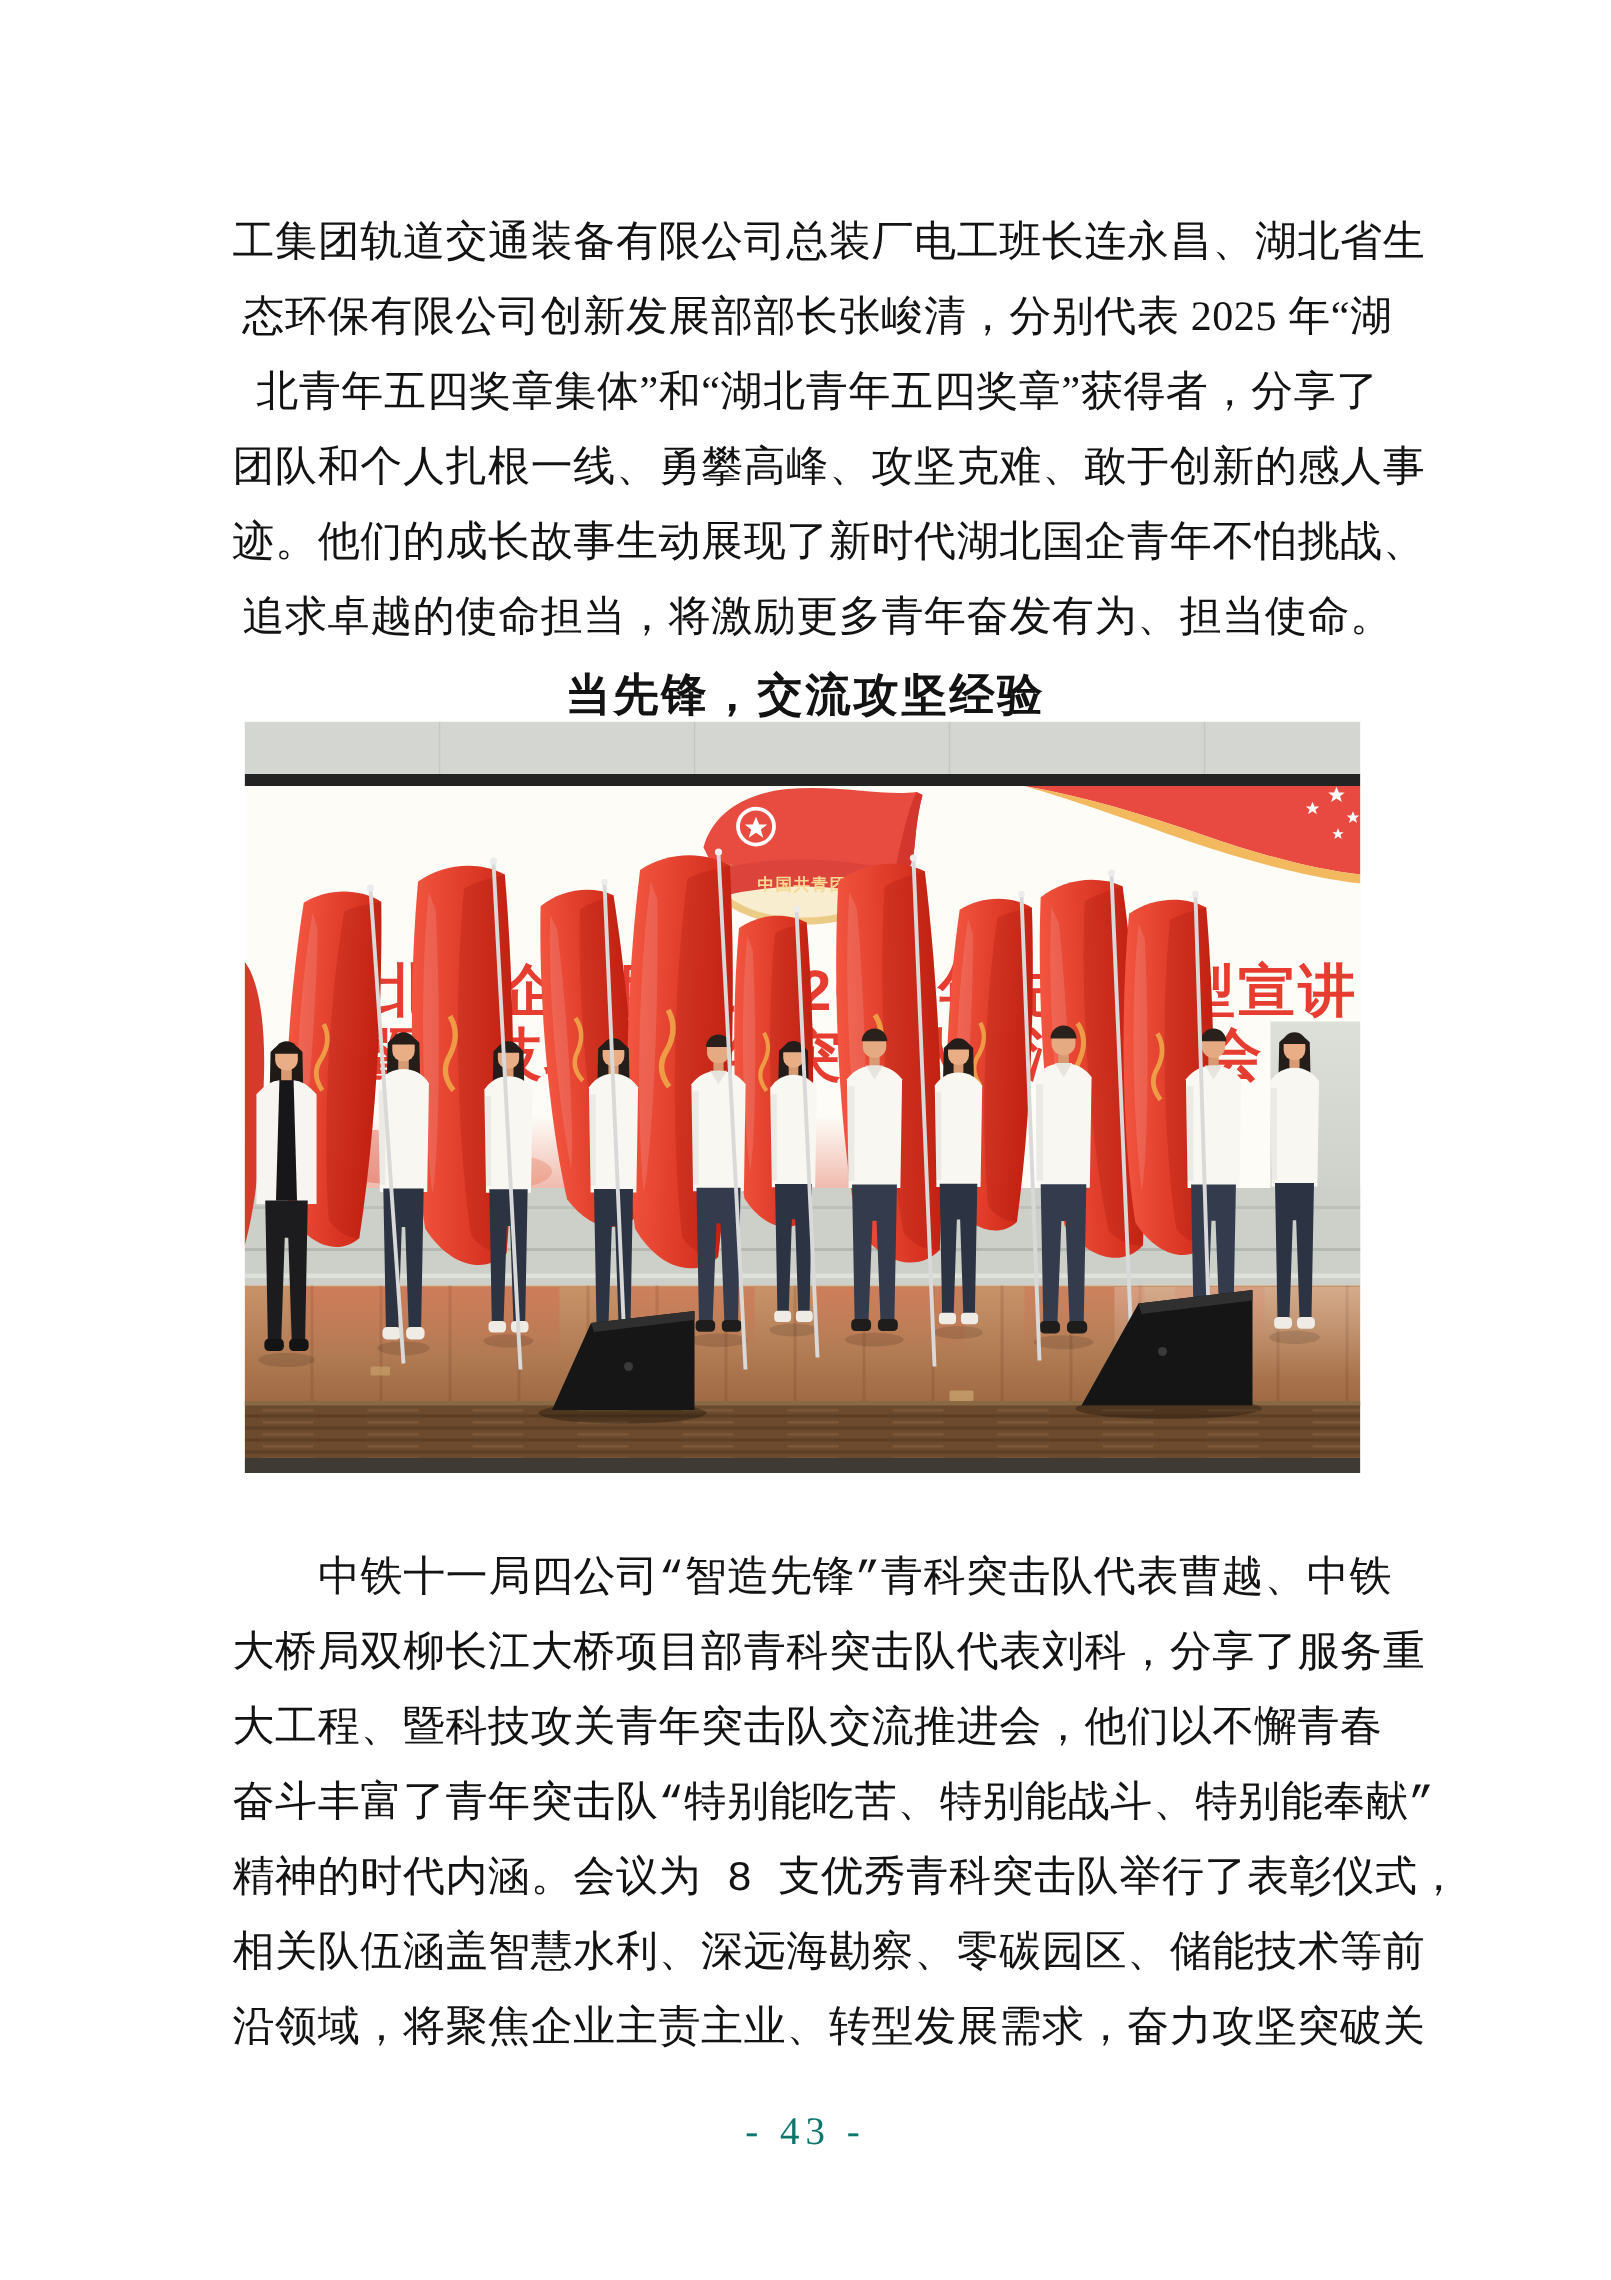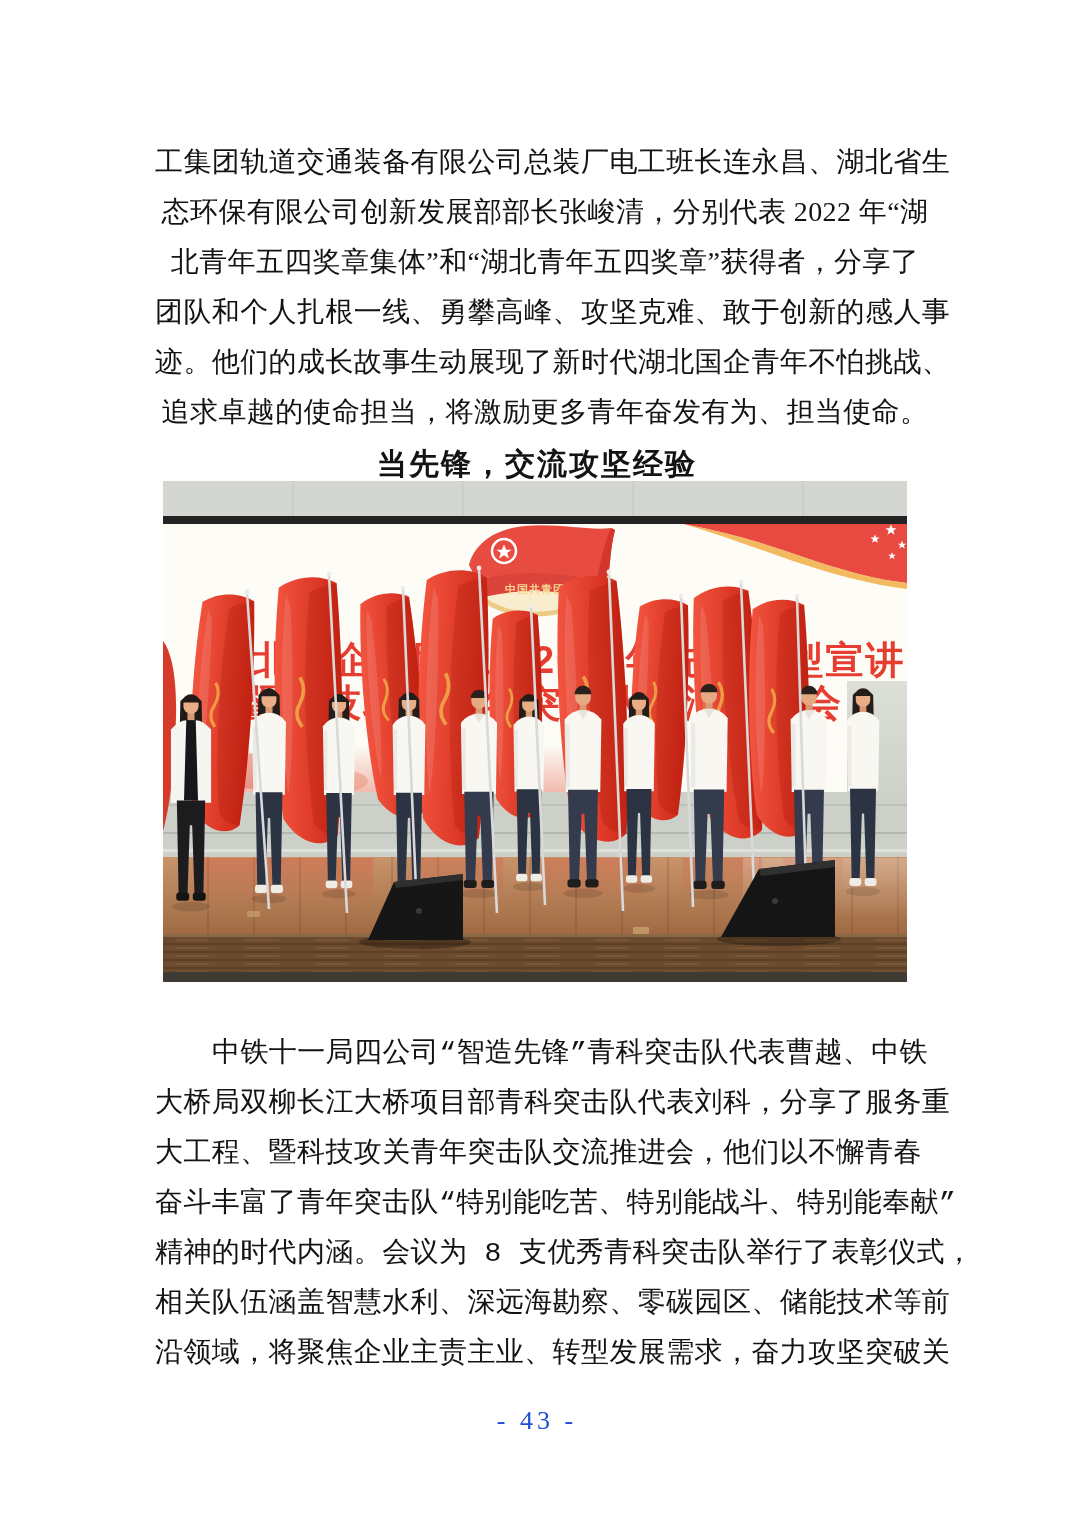--- a/index.html
+++ b/index.html
@@ -12,37 +12,37 @@
   .para1 { top:137px;text-align:center; }
   .para2 { top:1029px;font-family:Liberation Mono, monospace; }
   .line { height:50px; white-space:nowrap; letter-spacing:0.4px; }
   .line.indent { text-indent:57px; }
   .heading {
     position:absolute; top:439px; left:0; width:1074px; text-align:center;
     font-size:30px; line-height:50px; font-weight:bold; letter-spacing:2px;
   }
   .page-number {
     position:absolute; top:1406px; left:0; width:1074px; text-align:center;
-    font-size:26px; letter-spacing:4px; color:#1d4ed8;
+    font-size:26px; letter-spacing:4px; color:#0f766e;
   }
   .photo {
     position:absolute; left:163px; top:481px; width:744px; height:501px;
     overflow:hidden; background:#fdfcf7;
   }
   .photo svg { display:block; }
   .photo text { font-family:"Liberation Sans","DejaVu Sans",sans-serif; }
 </style>
 </head>
 <body>
 
 <div class="page">
 
   <div class="text-block para1">
     <div class="line">工集团轨道交通装备有限公司总装厂电工班长连永昌、湖北省生</div>
-    <div class="line">态环保有限公司创新发展部部长张峻清，分别代表 2022 年“湖</div>
+    <div class="line">态环保有限公司创新发展部部长张峻清，分别代表 2025 年“湖</div>
     <div class="line">北青年五四奖章集体”和“湖北青年五四奖章”获得者，分享了</div>
     <div class="line">团队和个人扎根一线、勇攀高峰、攻坚克难、敢于创新的感人事</div>
     <div class="line">迹。他们的成长故事生动展现了新时代湖北国企青年不怕挑战、</div>
     <div class="line">追求卓越的使命担当，将激励更多青年奋发有为、担当使命。</div>
   </div>
 
   <div class="heading">当先锋，交流攻坚经验</div>
 
   <div class="photo">
     <svg width="744" height="501" viewBox="0 0 744 501" role="img">

